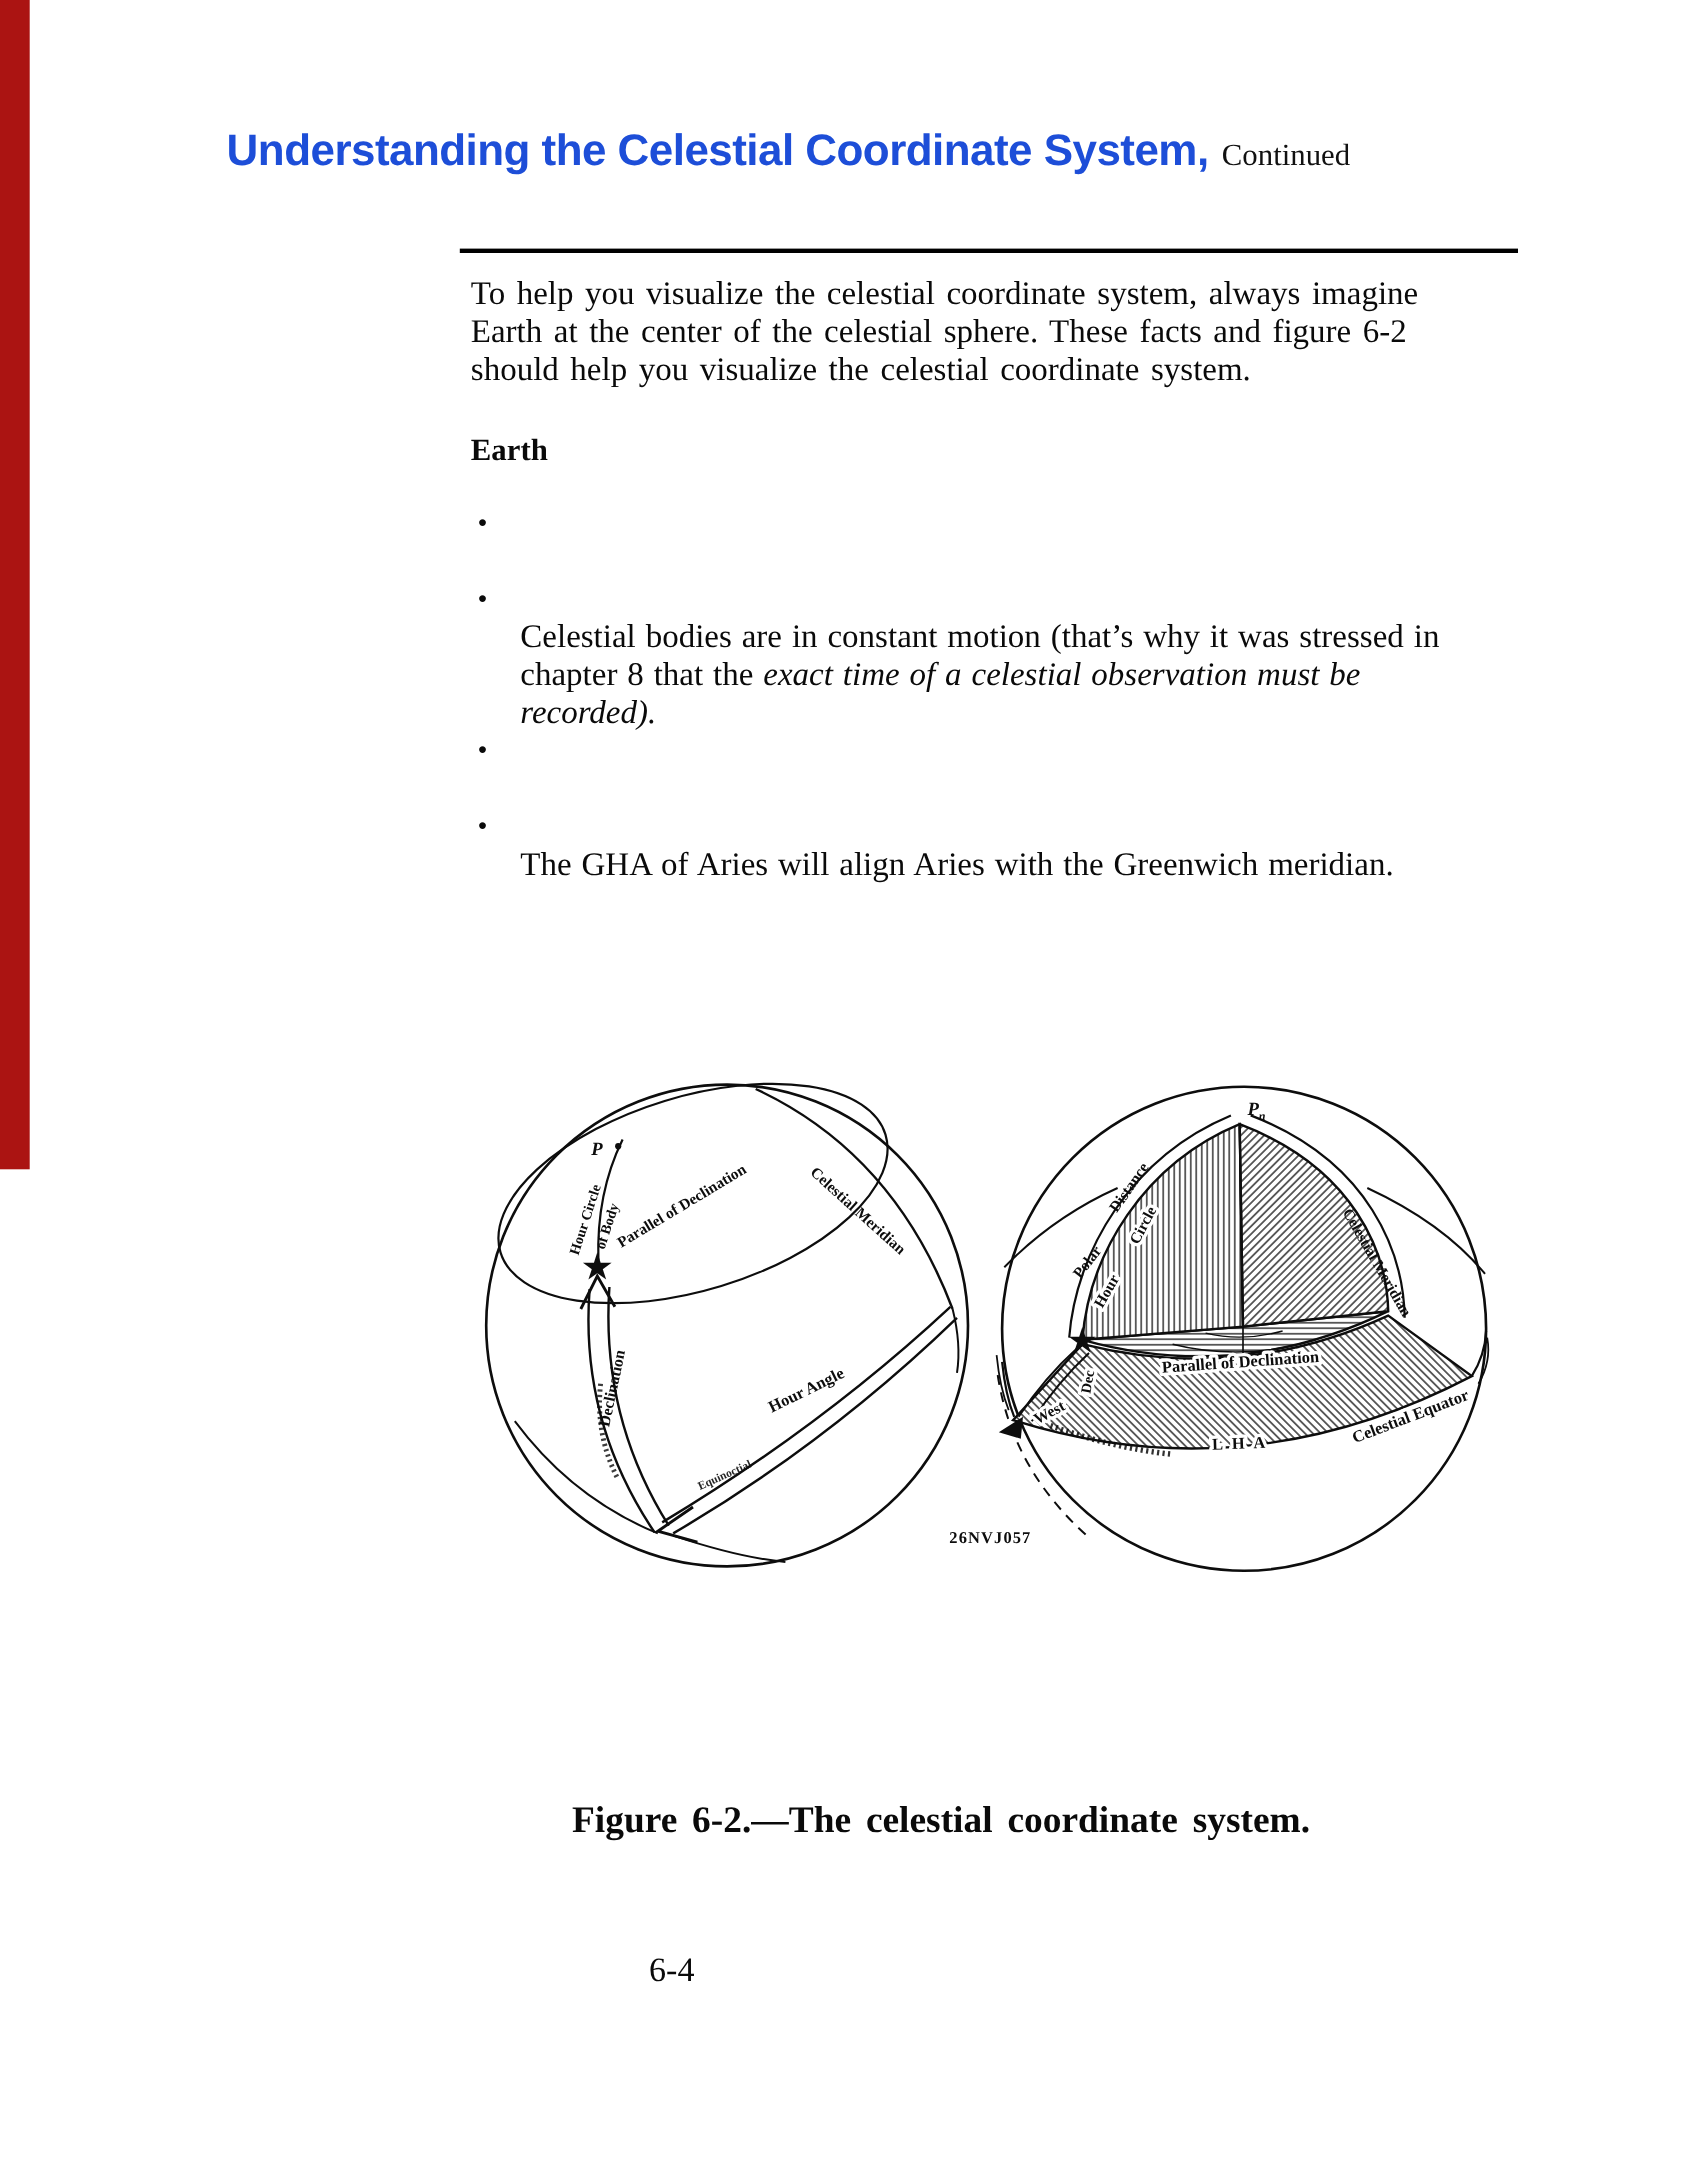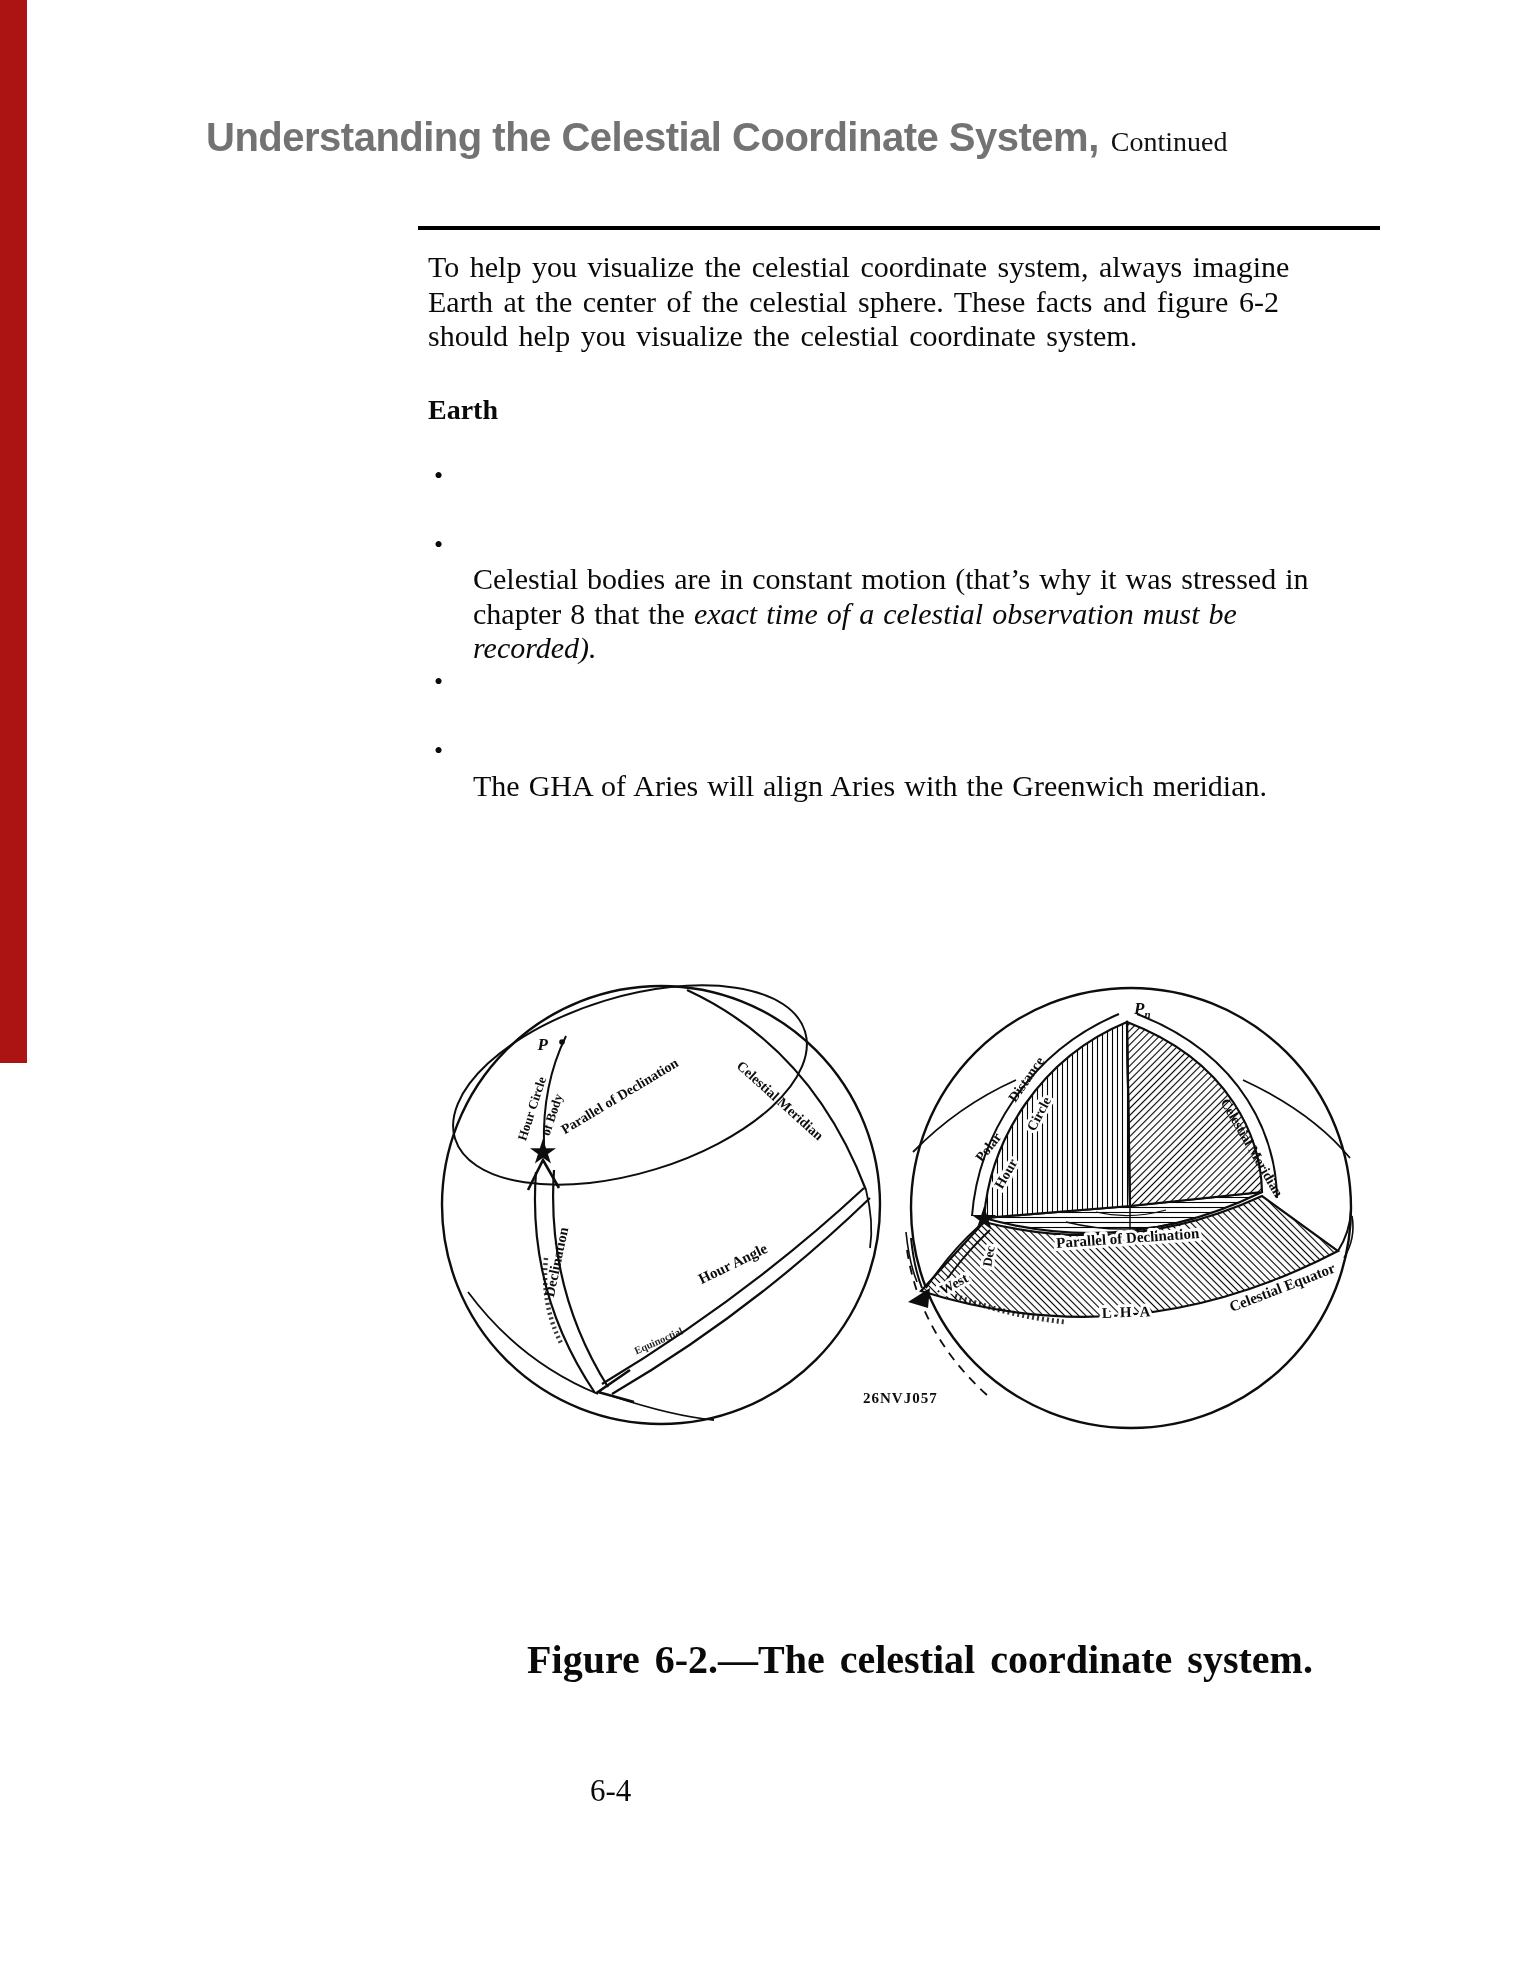--- a/index.html
+++ b/index.html
@@ -1,33 +1,33 @@
 <!DOCTYPE html>
 <html><head>
 <meta charset="utf-8">
 <style>
   html,body{margin:0;padding:0;background:#888;}
   .page{position:relative;width:1530px;height:1980px;background:#ffffff;overflow:hidden;
         font-family:"Liberation Serif",serif;color:#0a0a0a;}
   .scan-bar{position:absolute;left:0;top:0;width:27px;height:1063px;background:#ab1412;}
   .title{position:absolute;left:206px;top:117px;white-space:nowrap;line-height:40px;}
   .title .main{font-family:"Liberation Sans",sans-serif;font-weight:bold;font-size:40px;
-               letter-spacing:-0.5px;color:#737373;}
+               letter-spacing:-0.5px;color:#1d4ed8;}
   .title .suffix{font-family:"Liberation Serif",serif;font-size:28px;margin-left:12px;color:#111;}
   .rule{position:absolute;left:418px;top:226px;width:962px;height:4px;background:#000;}
   .intro{position:absolute;left:428px;top:250px;width:900px;font-size:30px;line-height:34.5px;
          white-space:pre-line;word-spacing:3px;}
   .facts-heading{position:absolute;left:428px;top:394px;font-size:28px;font-weight:bold;}
   .facts{position:absolute;left:473px;top:459px;width:900px;font-size:30px;line-height:34.4px;}
   .fact{position:relative;white-space:pre-line;word-spacing:1.5px;}
   .fact .dot{position:absolute;left:-39px;top:0;font-size:26px;}
   .fact em{font-style:italic;}
   .figure{position:absolute;left:400px;top:940px;width:1010px;height:520px;}
-  .caption{position:absolute;left:520px;top:1636px;width:800px;text-align:center;
-           font-size:40px;font-weight:bold;word-spacing:5px;}
+  .caption{position:absolute;left:520px;top:1636px;width:800px;text-align:left;
+           font-size:34px;font-weight:bold;word-spacing:5px;}
   .pagenum{position:absolute;left:590px;top:1773px;width:400px;text-align:left;font-size:31px;}
   svg text{font-family:"Liberation Serif",serif;font-weight:bold;fill:#0d0d0d;}
   .ko{paint-order:stroke;stroke:#ffffff;stroke-width:6px;stroke-linejoin:round;}
 </style>
 </head>
 <body>
 
 <div class="page">
 
   <div class="scan-bar"></div>

